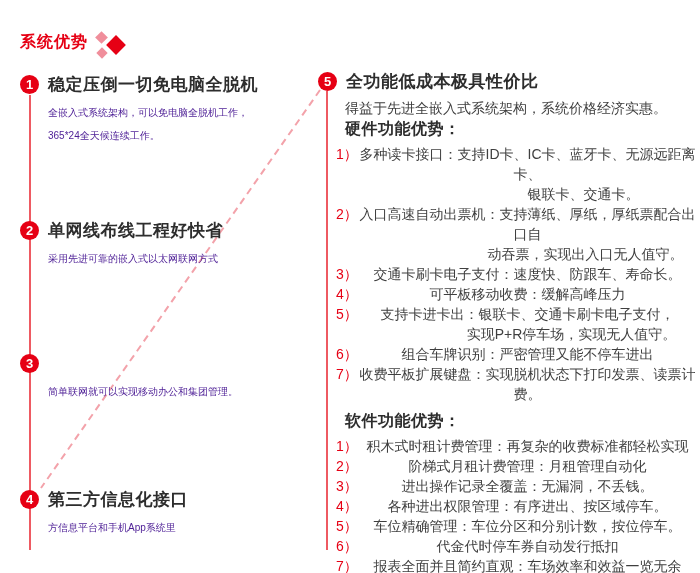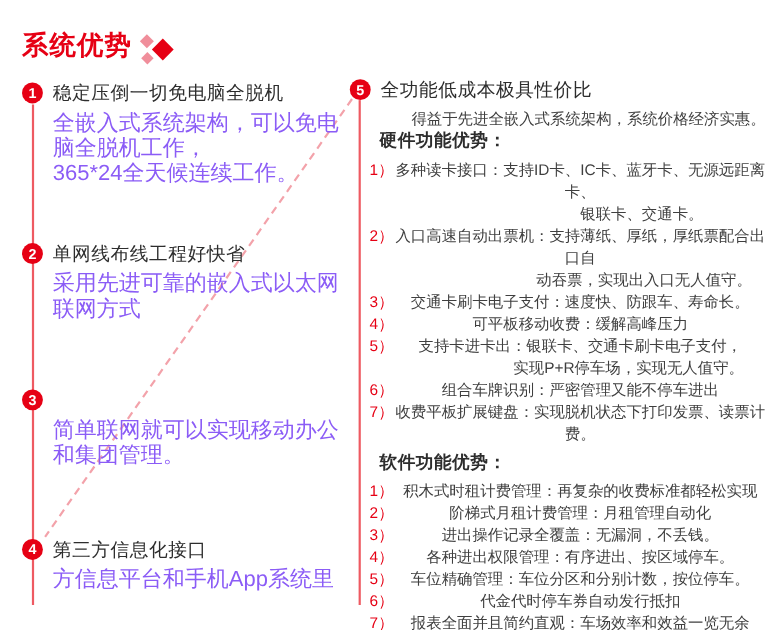--- a/index.html
+++ b/index.html
@@ -6,39 +6,39 @@
   .page{
     position:relative;width:700px;height:573px;background:#fff;overflow:hidden;
     font-family:"Liberation Sans","DejaVu Sans",sans-serif;
   }
   .overlay{position:absolute;left:0;top:0;z-index:0;}
   .vline{position:absolute;width:2px;background:var(--line,#ee5a62);z-index:1;}
   .vline-left{left:29px;top:95px;height:455px;}
   .vline-right{left:326px;top:91px;height:459px;}
 
   .title-row{position:absolute;left:20px;top:28px;display:flex;align-items:flex-start;z-index:2;}
-  .page-title{margin:0;font-size:24px;font-weight:bold;color:var(--accent,#e60014);letter-spacing:1px;line-height:28px;}
+  .page-title{margin:0;font-size:16px;font-weight:bold;color:var(--accent,#e60014);letter-spacing:1px;line-height:28px;}
   .diamond-icon{position:relative;width:38px;height:30px;margin-left:6px;margin-top:3px;}
   .diamond-icon i{position:absolute;display:block;transform:rotate(45deg);}
   .diamond-icon .d-big{width:14px;height:14px;left:15px;top:7px;background:var(--accent,#e60014);}
   .diamond-icon .d-top{width:9px;height:9px;left:3px;top:2px;background:var(--pink,#f08e9b);}
   .diamond-icon .d-bot{width:8px;height:8px;left:4px;top:18px;background:var(--pink,#f08e9b);}
 
   .item{position:absolute;left:20px;width:300px;z-index:2;}
   .item-head{display:flex;align-items:flex-start;}
   .badge{
     width:19px;height:19px;border-radius:50%;background:var(--accent,#e60014);
     color:#fff;font-size:13px;font-weight:bold;display:flex;align-items:center;justify-content:center;
     flex:0 0 19px;line-height:19px;
   }
-  .item-title{margin:0 0 0 9px;font-size:17px;font-weight:normal;color:#2d2d2d;line-height:19px;letter-spacing:0.5px;}
-  .item-body{margin:7px 12px 0 28px;font-size:20px;line-height:23px;color:#8b5cf6;}
+  .item-title{margin:0 0 0 9px;font-size:17px;font-weight:bold;color:#2d2d2d;line-height:19px;letter-spacing:0.5px;}
+  .item-body{margin:7px 12px 0 28px;font-size:10px;line-height:23px;color:#4c1d95;}
 
   .right-col{position:absolute;left:318px;top:72px;width:378px;z-index:2;}
-  .r-body{margin:7px 0 0 27px;font-size:14px;line-height:20px;color:#3f3f3f;text-align:right;}
+  .r-body{margin:7px 0 0 27px;font-size:14px;line-height:20px;color:#3f3f3f;}
   .sec-heading{margin:6px 0 0 27px;font-size:16px;font-weight:bold;color:#2d2d2d;line-height:22px;letter-spacing:0.5px;}
   .sec-heading.hw{margin-top:0;}
   .list{margin:4px 0 0 18px;}
   .li{display:flex;font-size:14px;color:#3f3f3f;}
   .li .num{color:var(--accent,#e60014);flex:0 0 23px;width:23px;line-height:20px;}
   .li .txt{flex:1;line-height:20px;text-align:center;}
   #hw-list .li .num,#hw-list .li .txt{line-height:20px;}
 </style>
 </head>
 <body>

